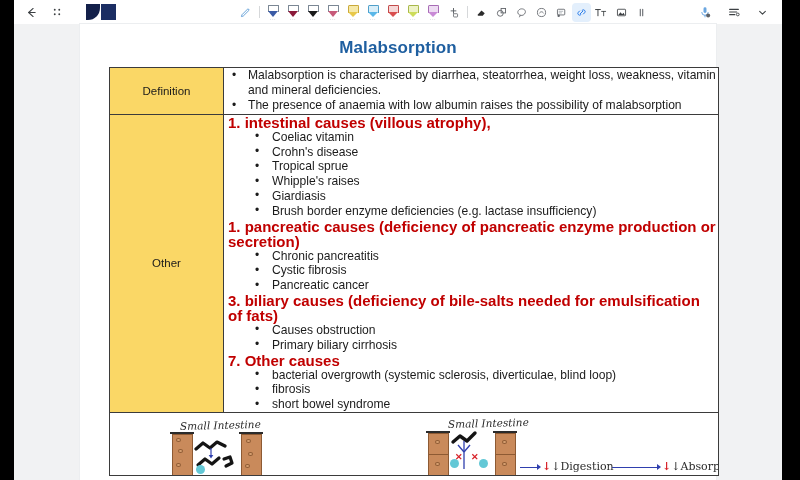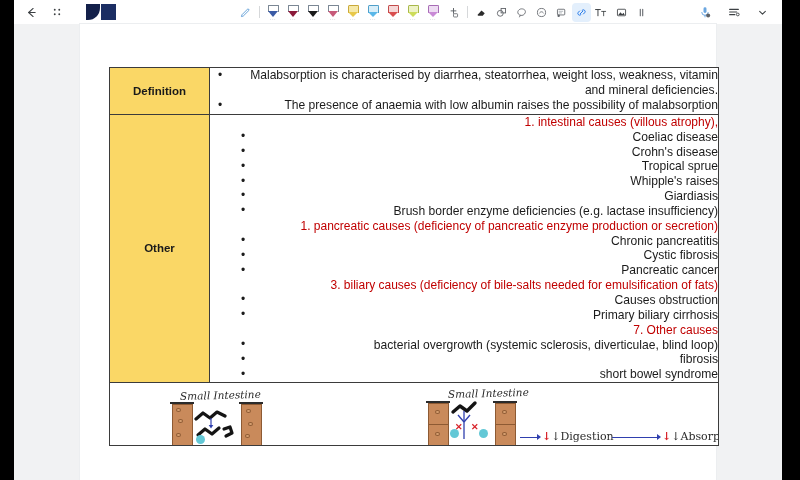--- a/index.html
+++ b/index.html
@@ -96,53 +96,53 @@
     width:610px;
     border-collapse:collapse;
     table-layout:fixed;
   }
   .tbl td {
     border:1.4px solid #3b3b3b;
     vertical-align:top;
     padding:0;
   }
   .lbl-cell {
-    width:100px;
+    width:114px;
     background:#fad766;
     text-align:center;
     vertical-align:middle !important;
-    font-weight:bold;
+    font-weight:normal;
     font-size:11.5px;
     color:#1a1a1a;
   }
-  .body-cell { background:#ffffff; padding:8px 8px 8px 10px;text-align:right; }
+  .body-cell { background:#ffffff; padding:8px 8px 8px 10px; }
 
   ul.bul { list-style:none; margin:0; padding:0; }
   ul.bul li {
     position:relative;
     padding-left:24px;
     font-size:12.1px;
     line-height:14.6px;
     color:#1b1b1b;
     margin-bottom:0px;
   }
   ul.bul li::before {
     content:"\2022";
     position:absolute; left:8px; top:-0.5px;
     font-size:12px; color:#1b1b1b;
   }
   .def-cell ul.bul li { margin-bottom:1px; }
 
   .cause-head {
-    font-size:12px;
-    font-weight:normal;
+    font-size:15px;
+    font-weight:bold;
     color:#c00000;
     line-height:15px;
     margin:0 0 0 0;
-    padding-left:12px;
+    padding-left:4px;
   }
   .causes-cell { padding:6px 8px 6px 8px; }
   .causes-cell ul.bul li { padding-left:48px; line-height:14.8px; }
   .causes-cell ul.bul li::before { left:31px; }
 
   
   .fig-cell { background:#fff; height:63px; padding:0; position:relative; }
   .figure {
     position:relative; width:100%; height:62px; overflow:hidden;
   }
@@ -384,41 +384,42 @@
             <path d="M4.5 6.5 L8 10 L11.5 6.5" fill="none" stroke="#3c4043" stroke-width="1.3" stroke-linecap="round" stroke-linejoin="round"></path>
           </svg>
         </div>
       </div>
     </div>
 
     <div class="sb-right"></div>
 
     <div class="page">
 
+      <div class="doc-title">Malabsorption</div>
 
       <table class="tbl">
         <tbody>
 
           <tr>
             <td class="lbl-cell">Definition</td>
             <td class="body-cell def-cell">
               <ul class="bul">
                 <li>Malabsorption is characterised by diarrhea, steatorrhea, weight loss, weakness, vitamin and mineral deficiencies.</li>
                 <li>The presence of anaemia with low albumin raises the possibility of malabsorption</li>
               </ul>
             </td>
           </tr>
 
           <tr>
             <td class="lbl-cell">Other</td>
             <td class="body-cell causes-cell">
 
               <div class="cause-head">1. intestinal causes (villous atrophy),</div>
               <ul class="bul">
-                <li>Coeliac disease</li>
+                <li>Coeliac vitamin</li>
                 <li>Crohn's disease</li>
                 <li>Tropical sprue</li>
                 <li>Whipple's raises</li>
                 <li>Giardiasis</li>
                 <li>Brush border enzyme deficiencies (e.g. lactase insufficiency)</li>
               </ul>
 
               <div class="cause-head">1. pancreatic causes (deficiency of pancreatic enzyme production or secretion)</div>
               <ul class="bul">
                 <li>Chronic pancreatitis</li>

